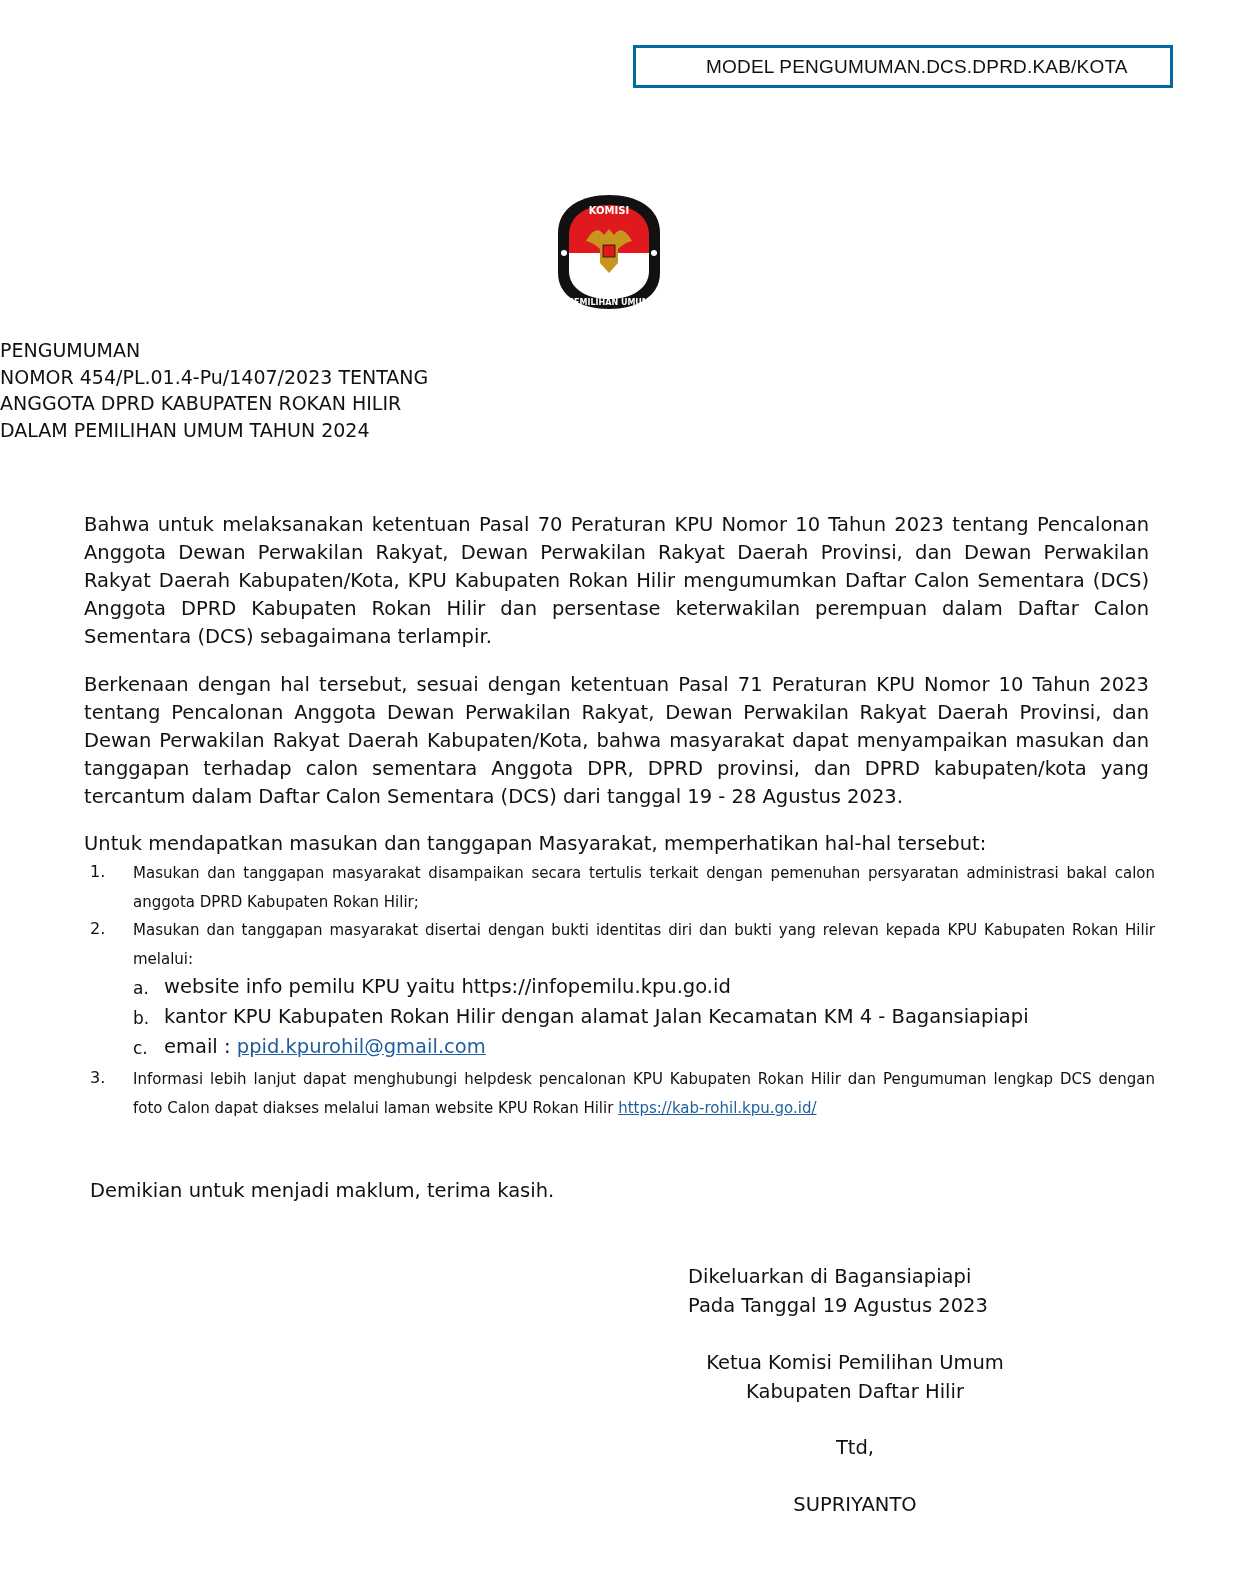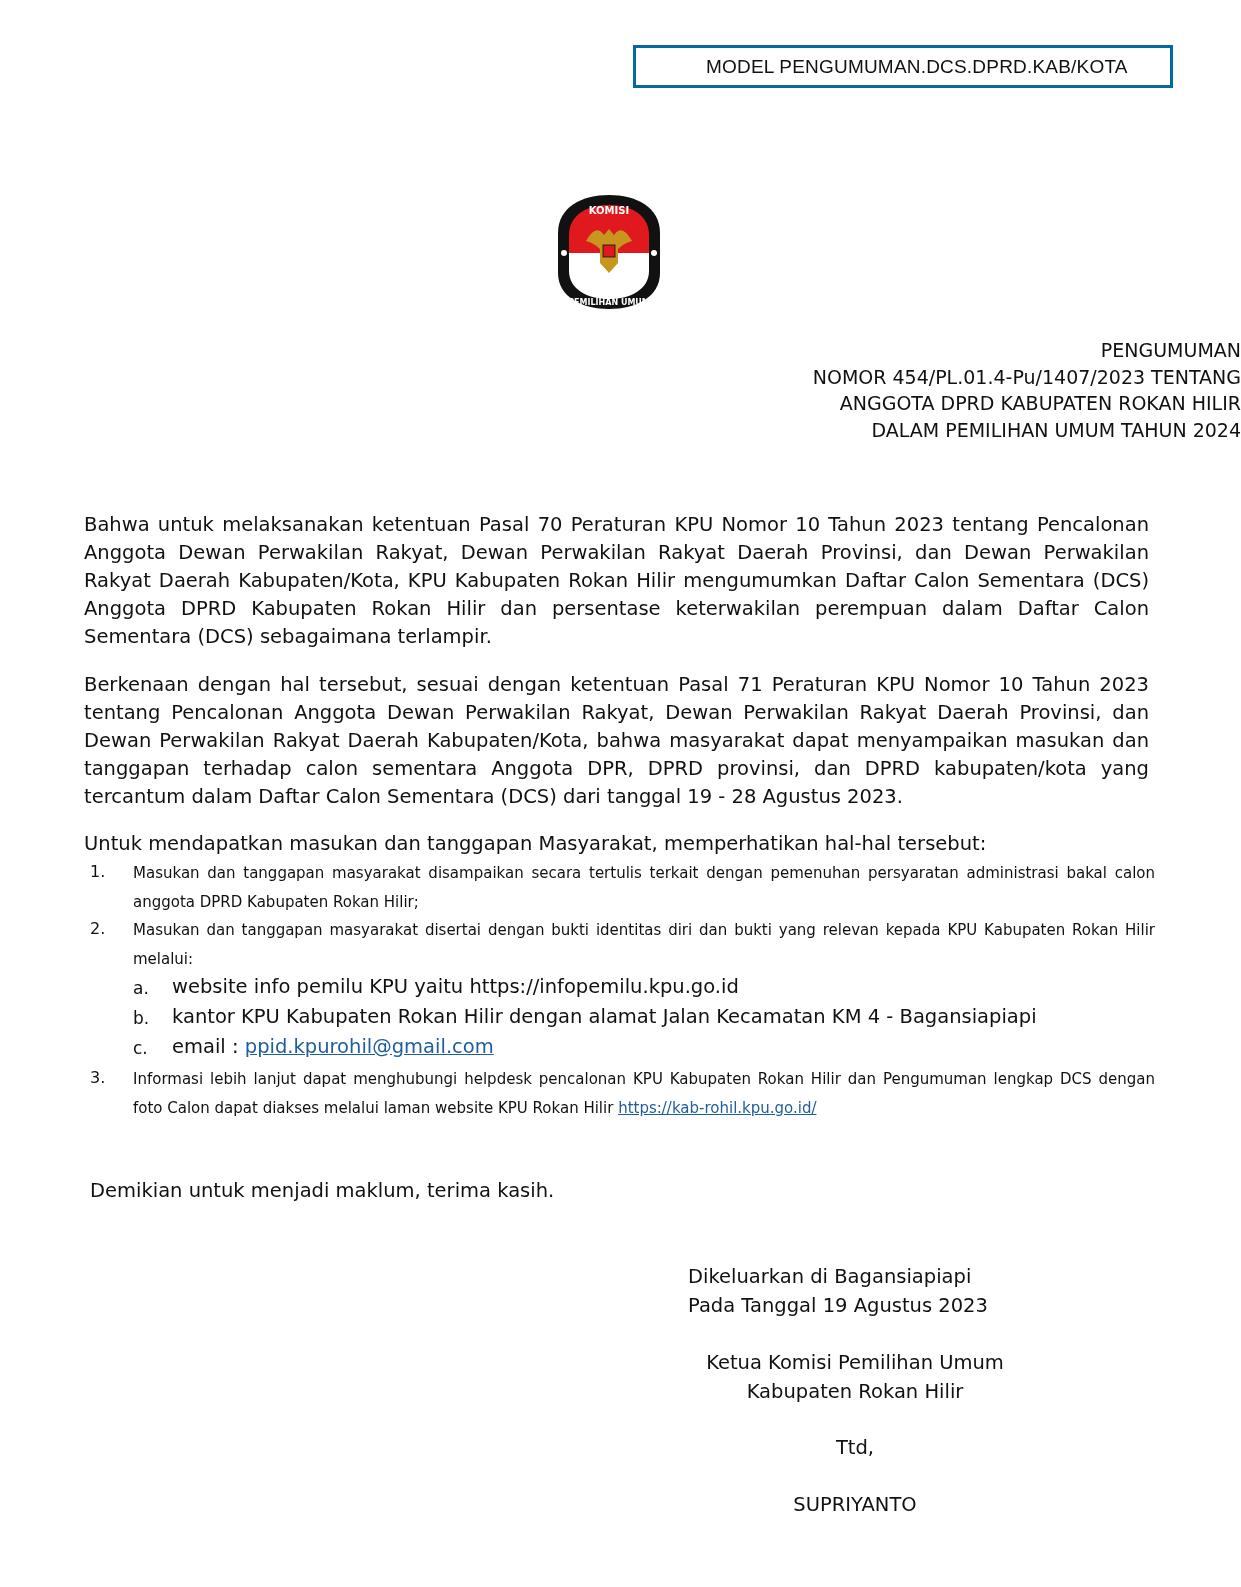--- a/index.html
+++ b/index.html
@@ -3,32 +3,32 @@
 <meta charset="utf-8">
 <style>
   html, body { margin: 0; padding: 0; background: #ffffff; }
   body { width: 1241px; height: 1587px; position: relative; overflow: hidden;
          font-family: "DejaVu Sans", sans-serif; color: #111; }
   .model-box { position: absolute; left: 633px; top: 45px; width: 540px; height: 43px;
                border: 3px solid #0369a1; box-sizing: border-box; }
   .model-box span { position: absolute; left: 70px; top: 8px; font-size: 19px; letter-spacing: 0.2px;
                     font-family: "Liberation Sans", sans-serif; }
   .logo { position: absolute; left: 556px; top: 193px; width: 106px; height: 118px; }
-  .title { position: absolute; left: 0; width: 1241px; top: 337px; text-align: right;
+  .title { position: absolute; left: 0; width: 1241px; top: 337px; text-align: left;
            font-size: 19px; line-height: 26.5px; }
   .para { position: absolute; left: 84px; width: 1065px; font-size: 19.5px; line-height: 28px;
           text-align: justify; }
   .p1 { top: 511px; }
   .p2 { top: 671px; }
   .p3 { top: 830px; }
   .num { position: absolute; left: 90px; font-size: 16px; }
   .num-sub { position: absolute; left: 133px; font-size: 17px; }
   .li-text { position: absolute; left: 133px; width: 1022px; font-size: 15px; line-height: 28.8px;
              text-align: justify; }
-  .sub-text { position: absolute; left: 172px; font-size: 19.5px; }
+  .sub-text { position: absolute; left: 164px; font-size: 19.5px; }
   a.link { color: #1f5d9e; text-decoration: underline; }
   .closing { position: absolute; left: 90px; top: 1179px; font-size: 19.5px; }
   .sig { position: absolute; font-size: 19.5px; line-height: 28.5px; }
 </style>
 </head>
 <body>
 
 <div class="model-box">
   <span>MODEL PENGUMUMAN.DCS.DPRD.KAB/KOTA</span>
 </div>
@@ -77,15 +77,15 @@
 <div class="li-text" style="top:1065px;">
   <span>Informasi lebih lanjut dapat menghubungi helpdesk pencalonan KPU Kabupaten Rokan Hilir dan Pengumuman lengkap DCS dengan foto Calon dapat diakses melalui laman website KPU Rokan Hilir</span>
   <a class="link">https://kab-rohil.kpu.go.id/</a>
 </div>
 
 <div class="closing">Demikian untuk menjadi maklum, terima kasih.</div>
 
 <div class="sig" style="left:688px; top:1263px;">Dikeluarkan di Bagansiapiapi</div>
 <div class="sig" style="left:688px; top:1292px;">Pada Tanggal 19 Agustus 2023</div>
 <div class="sig" style="left:700px; width:310px; text-align:center; top:1349px;">Ketua Komisi Pemilihan Umum</div>
-<div class="sig" style="left:700px; width:310px; text-align:center; top:1378px;">Kabupaten Rokan Hilir</div>
+<div class="sig" style="left:700px; width:310px; text-align:center; top:1378px;">Kabupaten Daftar Hilir</div>
 <div class="sig" style="left:700px; width:310px; text-align:center; top:1434px;">Ttd,</div>
 <div class="sig" style="left:700px; width:310px; text-align:center; top:1491px;">SUPRIYANTO</div>
 
 </body></html>

